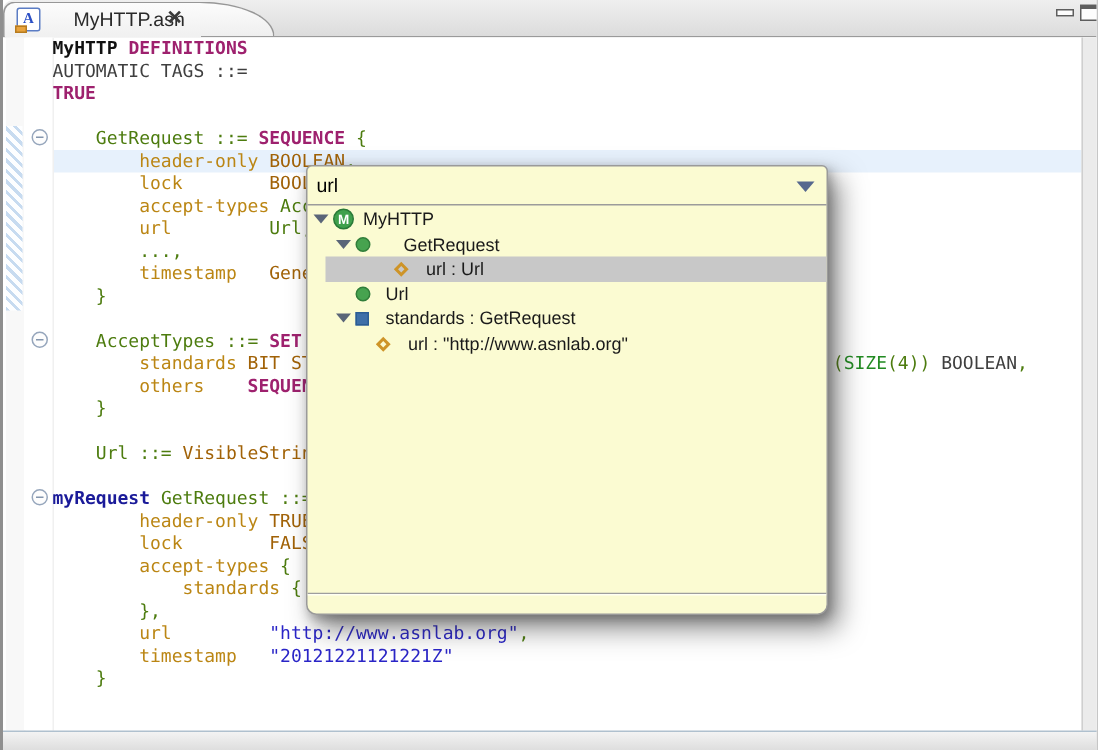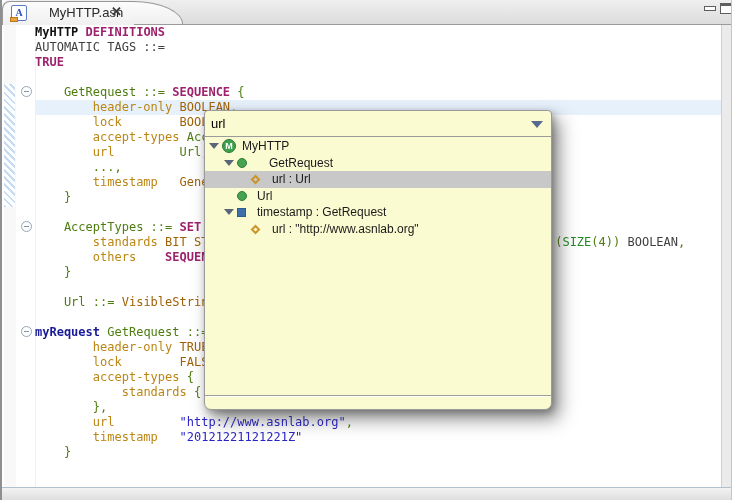--- a/index.html
+++ b/index.html
@@ -144,32 +144,32 @@
         <div class="trow" style="top: 0px;">
           <div class="tarrow" style="left: 4px;"></div>
           <div class="ic ic-module" style="left: 17px;">M</div>
           <div class="tlabel" style="left: 37px;">MyHTTP</div>
         </div>
         <div class="trow" style="top: 16.5px;">
           <div class="tarrow" style="left: 19px;"></div>
           <div class="ic ic-type" style="left: 32px;"></div>
           <div class="tlabel" style="left: 64px;">GetRequest</div>
         </div>
-        <div class="trow sel" style="top: 33px;">
+        <div class="trow sel" style="top: 33px; margin-left: 12px;">
           <div class="ic ic-field" style="left: 47px;"></div>
           <div class="tlabel" style="left: 67px;">url : Url</div>
         </div>
         <div class="trow" style="top: 49.5px;">
           <div class="ic ic-type" style="left: 32px;"></div>
           <div class="tlabel" style="left: 52px;">Url</div>
         </div>
         <div class="trow" style="top: 66px;">
           <div class="tarrow" style="left: 19px;"></div>
           <div class="ic ic-value" style="left: 32px;"></div>
-          <div class="tlabel" style="left: 52px;">timestamp : GetRequest</div>
+          <div class="tlabel" style="left: 52px;">standards : GetRequest</div>
         </div>
         <div class="trow" style="top: 82.5px;">
           <div class="ic ic-field" style="left: 47px;"></div>
           <div class="tlabel" style="left: 67px;">url : "http://www.asnlab.org"</div>
         </div>
       </div>
     <div id="popfooter"></div>
   </div>
 
 </div>

